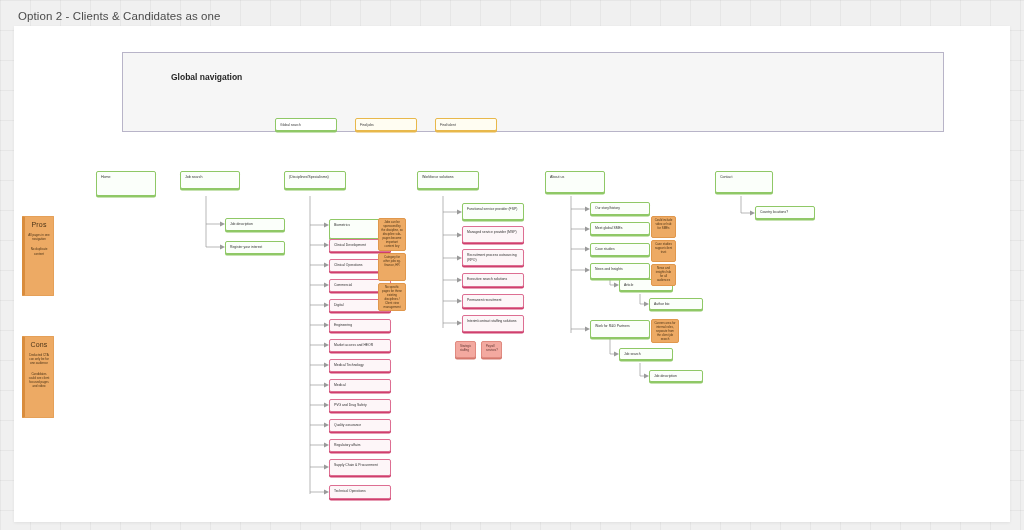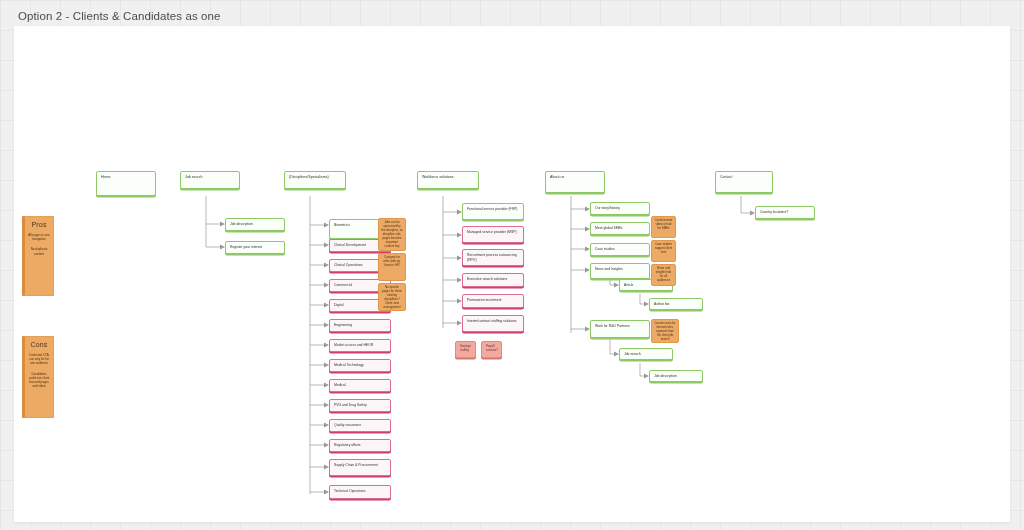--- a/index.html
+++ b/index.html
@@ -145,20 +145,26 @@
       <polygon points="630,275.5 635,278 630,280.5"></polygon>
     <path d="M596 312 L596 328 L600 328"></path>
       <polygon points="600,325.5 605,328 600,330.5"></polygon>
     <path d="M626 337 L626 350 L630 350"></path>
       <polygon points="630,347.5 635,350 630,352.5"></polygon>
 
     <path d="M727 170 L727 187 L736 187"></path>
       <polygon points="736,184.5 741,187 736,189.5"></polygon>
   </svg>
 
+  <div class="navbox">
+    <div class="nav-title">Global navigation</div>
+    <div class="navpill green" style="left:152px;">Global search</div>
+    <div class="navpill yellow" style="left:232px;">Find jobs</div>
+    <div class="navpill yellow" style="left:312px;">Find talent</div>
+  </div>
 
   <div class="sidecard" style="left:8px;top:190px;width:32px;height:80px;">
     <div class="sc-title">Pros</div>
     <div class="sc-item">All pages in one navigation</div>
     <div class="sc-item">No duplicate content</div>
   </div>
   <div class="sidecard" style="left:8px;top:310px;width:32px;height:82px;">
     <div class="sc-title">Cons</div>
     <div class="sc-item">Deducted CTA can only be for one audience</div>
     <div class="sc-item">Candidates could see client focused pages and video</div>

